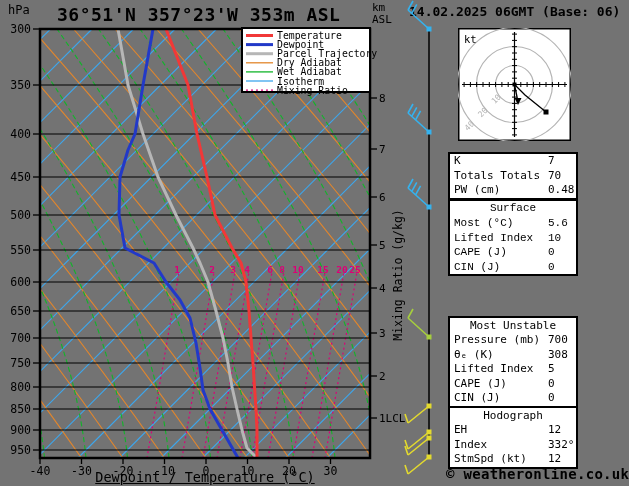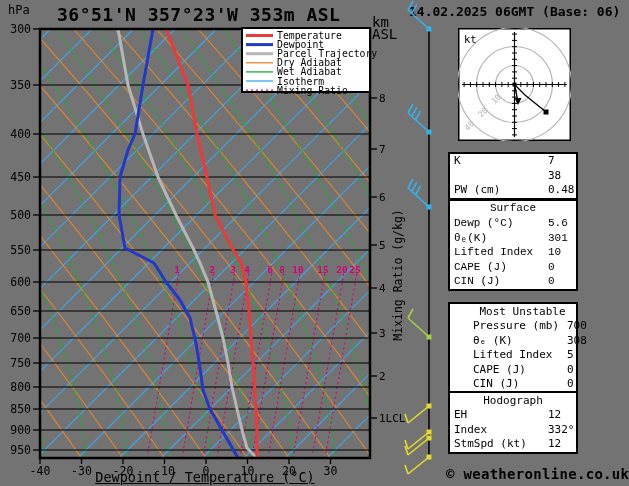--- a/index.html
+++ b/index.html
@@ -1,21 +1,21 @@
 <!DOCTYPE html>
 <html><head>
 <meta charset="utf-8">
 <style>
   html,body{margin:0;padding:0;background:#ffffff;}
   #stage{position:relative;width:629px;height:486px;background:#737373;
          font-family:"DejaVu Sans Mono","Liberation Mono",monospace;overflow:hidden;}
   .hdr{position:absolute;white-space:nowrap;color:#000;}
   #hpa-label{left:8px;top:3px;font-size:12px;}
   #main-title{left:57px;top:4px;font-size:18px;font-weight:bold;letter-spacing:.5px;}
-  #km-label{left:372px;top:16px;font-size:14px;line-height:12px;}
+  #km-label{left:372px;top:2px;font-size:11px;line-height:12px;}
   #datetime{left:409px;top:4px;font-size:13px;font-weight:bold;}
   #xaxis-title{left:40px;top:469px;width:330px;text-align:center;font-size:13.5px;text-decoration:underline;}
   #mix-axis-label{left:310px;top:268px;width:175px;font-size:11.5px;text-align:center;
       transform:rotate(-90deg);transform-origin:center center;}
   #footer{left:446px;top:466px;font-size:14px;font-weight:bold;letter-spacing:.3px;}
   svg{position:absolute;left:0;top:0;}
   #skewt{left:0;top:0;}
   #hodo{left:458px;top:28px;}
   .panel{position:absolute;left:448px;width:130px;border:2px solid #000;background:#fff;
          box-sizing:border-box;font-size:11px;color:#000;}
@@ -315,51 +315,48 @@
       <polygon points="56.5,70 63.5,70 60,77" fill="#000"></polygon>
     </svg>
 
   <div id="panels">
       <div class="panel" style="top: 152px;">
         <div class="prow">
           <span class="plabel">K</span>
           <span class="pvalue">7</span>
         </div>
         <div class="prow">
-          <span class="pvalue">38</span>
+          <span class="plabel">Totals Totals</span>
+          <span class="pvalue">70</span>
         </div>
         <div class="prow">
           <span class="plabel">PW (cm)</span>
           <span class="pvalue">0.48</span>
         </div>
       </div>
       <div class="panel" style="top: 199px; font-family: Liberation Mono, monospace;">
         <div class="ptitle">Surface</div>
         <div class="prow">
-          <span class="plabel">Dewp (°C)</span>
+          <span class="plabel">Most (°C)</span>
           <span class="pvalue">5.6</span>
-        </div>
-        <div class="prow">
-          <span class="plabel">θₑ(K)</span>
-          <span class="pvalue">301</span>
         </div>
         <div class="prow">
           <span class="plabel">Lifted Index</span>
           <span class="pvalue">10</span>
         </div>
         <div class="prow">
           <span class="plabel">CAPE (J)</span>
           <span class="pvalue">0</span>
         </div>
         <div class="prow">
           <span class="plabel">CIN (J)</span>
           <span class="pvalue">0</span>
         </div>
       </div>
-      <div class="panel" style="top: 302px; padding-left: 19px;">
+      <div class="panel" style="top: 316px;">
         <div class="ptitle">Most Unstable</div>
         <div class="prow">
           <span class="plabel">Pressure (mb)</span>
           <span class="pvalue">700</span>
         </div>
         <div class="prow">
           <span class="plabel">θₑ (K)</span>
           <span class="pvalue">308</span>
         </div>
         <div class="prow">
@@ -368,21 +365,21 @@
         </div>
         <div class="prow">
           <span class="plabel">CAPE (J)</span>
           <span class="pvalue">0</span>
         </div>
         <div class="prow">
           <span class="plabel">CIN (J)</span>
           <span class="pvalue">0</span>
         </div>
       </div>
-      <div class="panel" style="top: 391px;">
+      <div class="panel" style="top: 406px;">
         <div class="ptitle">Hodograph</div>
         <div class="prow">
           <span class="plabel">EH</span>
           <span class="pvalue">12</span>
         </div>
         <div class="prow">
           <span class="plabel">Index</span>
           <span class="pvalue">332°</span>
         </div>
         <div class="prow">

